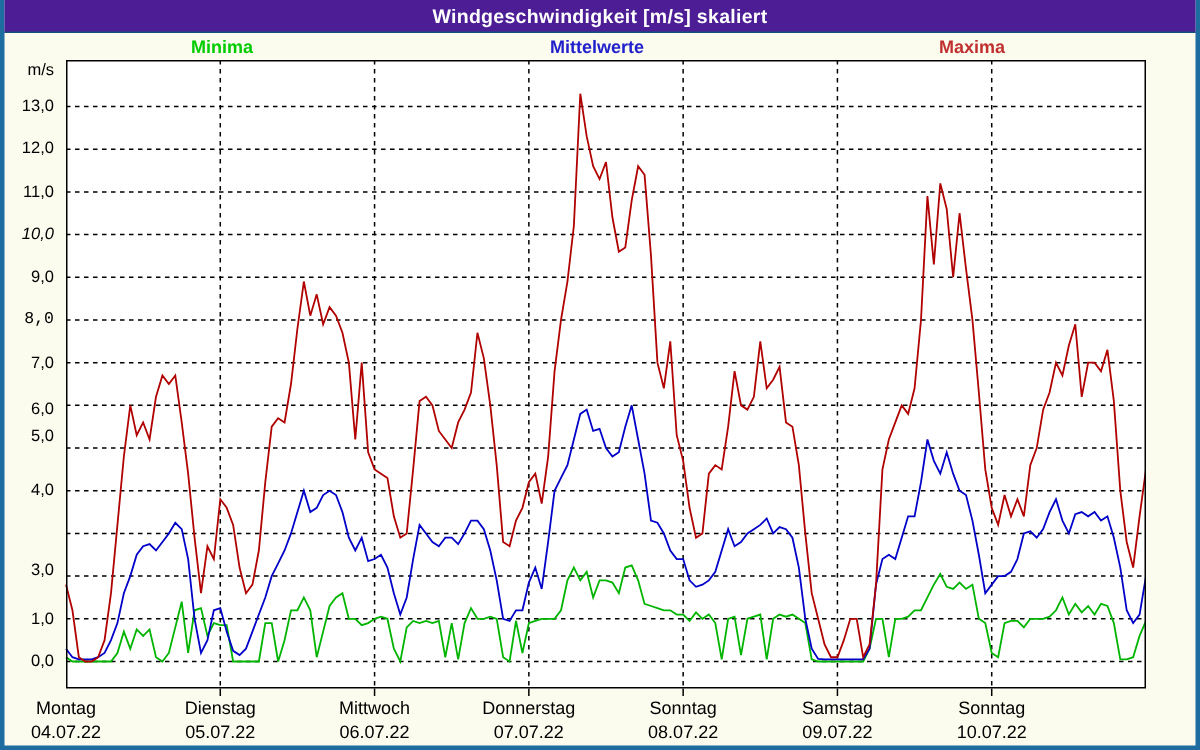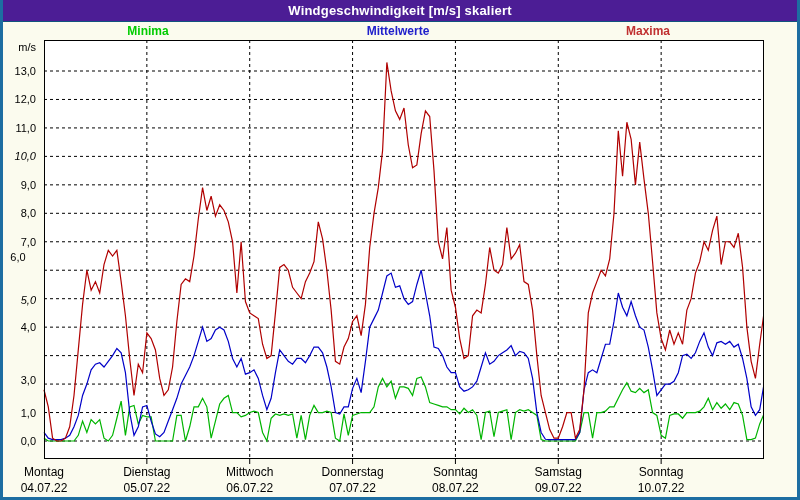--- a/index.html
+++ b/index.html
@@ -51,24 +51,24 @@
     <div class="legend-item" style="left: 645px; color: rgb(192, 48, 48);">Maxima</div>
   </div>
 
 <div class="yunit">m/s</div>
 <div id="yticks">
     <div class="ytick" style="top: 65.0005px;">13,0</div>
     <div class="ytick" style="top: 93.462px;">12,0</div>
     <div class="ytick" style="top: 121.923px;">11,0</div>
     <div class="ytick" style="top: 150.385px; font-style: italic;">10,0</div>
     <div class="ytick" style="top: 178.846px;">9,0</div>
-    <div class="ytick" style="top: 207.308px;">8,0</div>
+    <div class="ytick" style="top: 207.308px; font-family: Liberation Mono, monospace;">8,0</div>
     <div class="ytick" style="top: 235.769px;">7,0</div>
-    <div class="ytick" style="top: 251px; text-align: center;">6,0</div>
-    <div class="ytick" style="top: 294px; font-style: italic;">5,0</div>
+    <div class="ytick" style="top: 267px;">6,0</div>
+    <div class="ytick" style="top: 285px;">5,0</div>
     <div class="ytick" style="top: 321.154px; text-align: right;">4,0</div>
     <div class="ytick" style="top: 349.615px; margin-top: 24px;">3,0</div>
     <div class="ytick" style="top: 378.077px; padding-left: 32px;">2,0</div>
     <div class="ytick" style="top: 406.538px;">1,0</div>
     <div class="ytick" style="top: 435px;">0,0</div>
   </div>
 
 <svg id="plot-svg" width="723" height="426">
     <rect x="3" y="0" width="720" height="419" fill="#ffffff"></rect>
     <line x1="3" y1="401" x2="723" y2="401" stroke="#000000" stroke-width="1" stroke-dasharray="3,3"></line>

